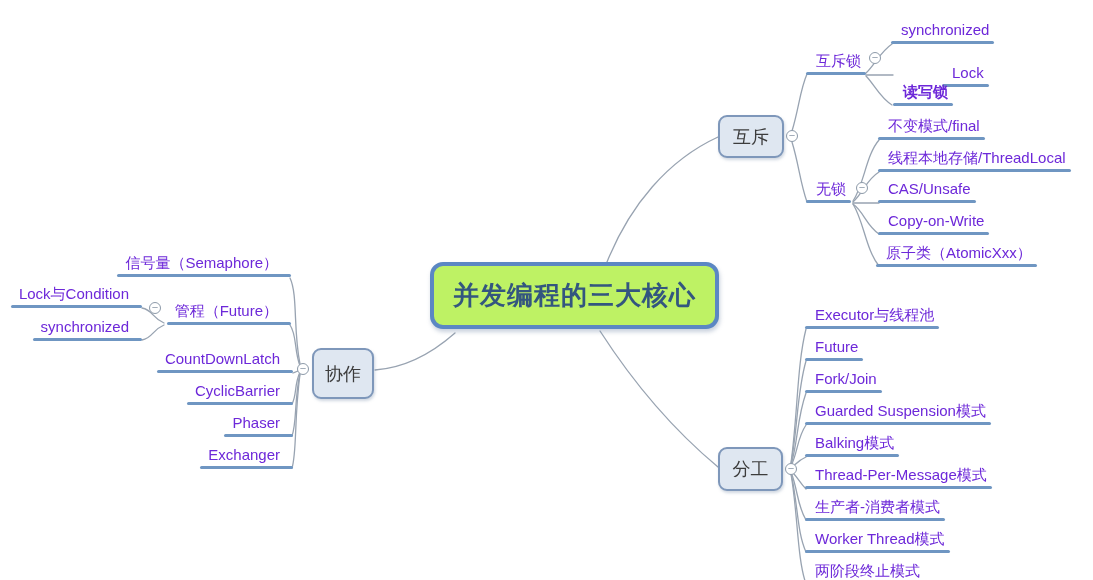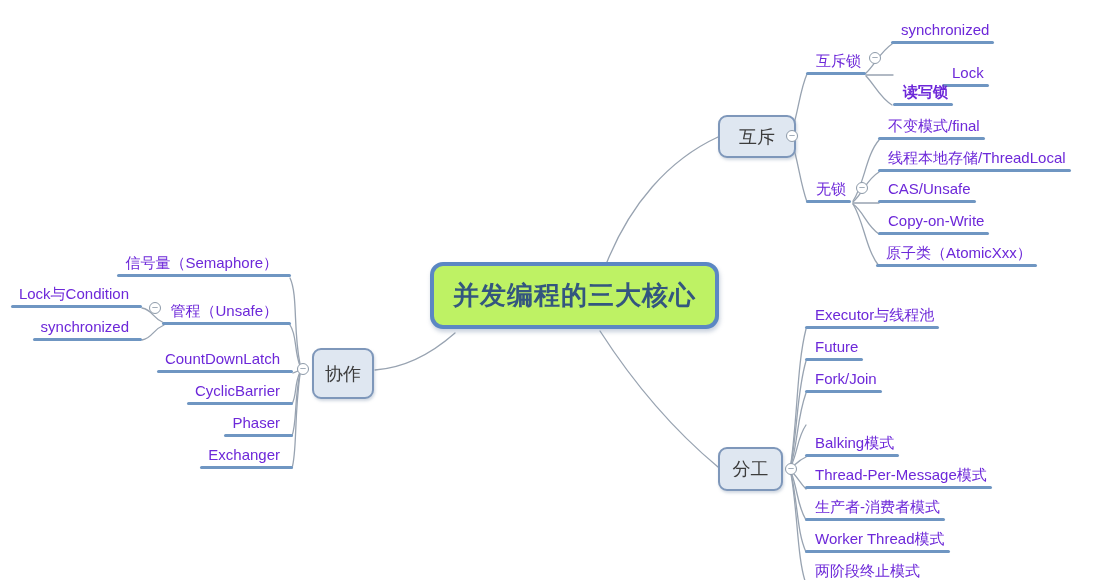--- a/index.html
+++ b/index.html
@@ -86,21 +86,21 @@
 
       <path d="M 164 323 C 152 318 153 310 142 308"></path>
       <path d="M 164 325 C 152 330 153 338 142 340"></path>
     </g>
   </svg>
 
   <div class="root-node" style="left:430px;top:262px;width:289px;height:67px;">
     <span>并发编程的三大核心</span>
   </div>
 
-  <div class="node" style="left:718px;top:115px;width:78px;height:43px;">
+  <div class="node" style="left:718px;top:115px;width:66px;height:43px;">
     <span>互斥</span>
   </div>
   <div class="node" style="left:718px;top:447px;width:65px;height:44px;">
     <span>分工</span>
   </div>
   <div class="node" style="left:312px;top:348px;width:62px;height:51px;">
     <span>协作</span>
   </div>
 
   <div class="collapse" style="left:786px;top:130px;">−</div>
@@ -119,28 +119,29 @@
 
   <div class="leaf leaf-r" style="left:878px;top:116px;">不变模式/final</div>
   <div class="leaf leaf-r" style="left:878px;top:148px;">线程本地存储/ThreadLocal</div>
   <div class="leaf leaf-r" style="left:878px;top:179px;">CAS/Unsafe</div>
   <div class="leaf leaf-r" style="left:878px;top:211px;">Copy-on-Write</div>
   <div class="leaf leaf-r" style="left:876px;top:243px;">原子类（AtomicXxx）</div>
 
   <div class="leaf leaf-r" style="left:805px;top:305px;">Executor与线程池</div>
   <div class="leaf leaf-r" style="left:805px;top:337px;">Future</div>
   <div class="leaf leaf-r" style="left:805px;top:369px;">Fork/Join</div>
+  <div class="leaf leaf-r" style="left:805px;top:401px;">Guarded Suspension模式</div>
   <div class="leaf leaf-r" style="left:805px;top:433px;">Balking模式</div>
   <div class="leaf leaf-r" style="left:805px;top:465px;">Thread-Per-Message模式</div>
   <div class="leaf leaf-r" style="left:805px;top:497px;">生产者-消费者模式</div>
   <div class="leaf leaf-r" style="left:805px;top:529px;">Worker Thread模式</div>
   <div class="leaf leaf-r" style="left:805px;top:561px;">两阶段终止模式</div>
 
   <div class="leaf leaf-l" style="right:802px;top:253px;">信号量（Semaphore）</div>
-  <div class="leaf leaf-l" style="right:802px;top:301px;">管程（Unsafe）</div>
+  <div class="leaf leaf-l" style="right:802px;top:301px;">管程（Future）</div>
   <div class="leaf leaf-l" style="right:800px;top:349px;">CountDownLatch</div>
   <div class="leaf leaf-l" style="right:800px;top:381px;">CyclicBarrier</div>
   <div class="leaf leaf-l" style="right:800px;top:413px;">Phaser</div>
   <div class="leaf leaf-l" style="right:800px;top:445px;">Exchanger</div>
 
   <div class="leaf leaf-l" style="right:951px;top:284px;">Lock与Condition</div>
   <div class="leaf leaf-l" style="right:951px;top:317px;">synchronized</div>
 
 </div>
 

